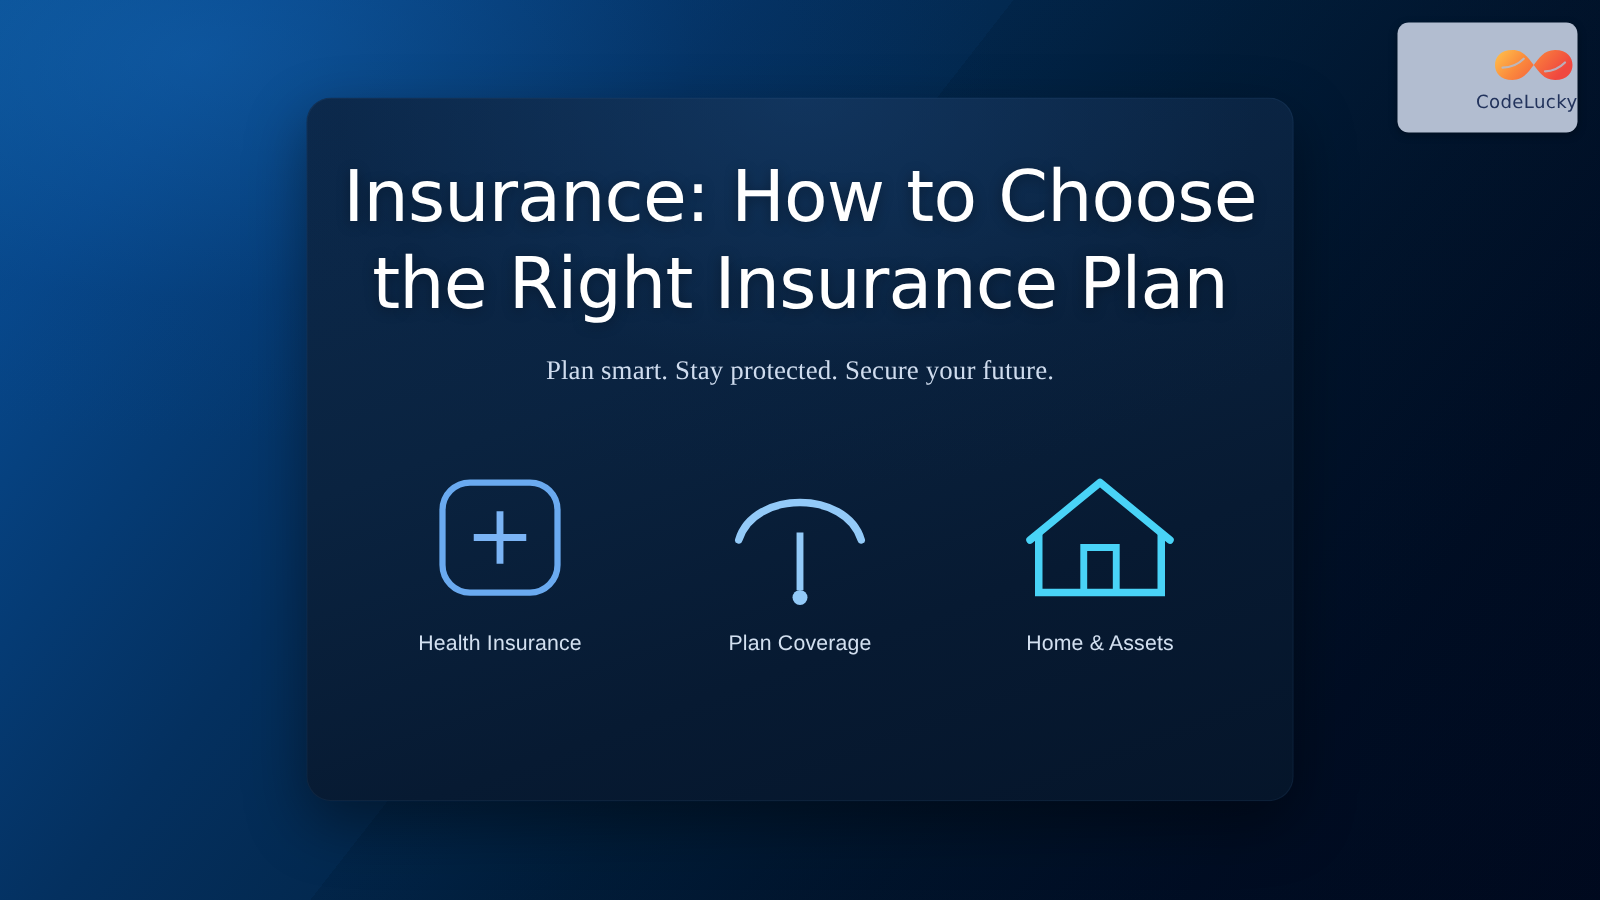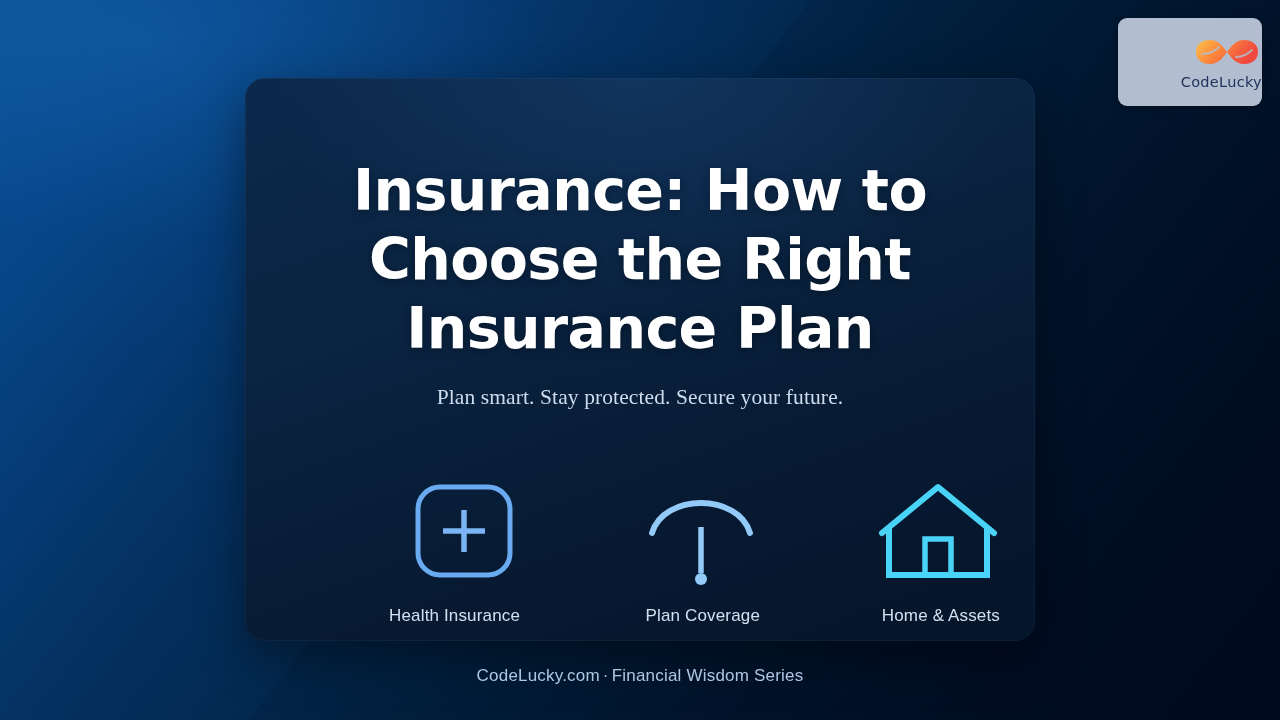--- a/index.html
+++ b/index.html
@@ -104,25 +104,25 @@
     inset: 0;
     display: flex;
     flex-direction: column;
     align-items: center;
   }
 
   
   .headline {
     width: 740px;
     margin: 0;
-    padding-top: 78px;
+    padding-top: 46px;
     text-align: center;
     color: #ffffff;
     font-family: "DejaVu Sans", sans-serif;
-    font-weight: bold;
+    font-weight: normal;
     font-size: 57px;
     line-height: 1.21;
     letter-spacing: -0.6px;
     text-shadow: 0 2px 10px rgba(0,0,0,0.35);
   }
 
   .subhead {
     margin: 0;
     padding-top: 22px;
     text-align: center;
@@ -138,21 +138,21 @@
     width: 100%;
     margin-top: 62px;
     display: flex;
     justify-content: center;
     align-items: flex-start;
   }
   .feature {
     width: 240px;
     display: flex;
     flex-direction: column;
-    align-items: flex-end;
+    align-items: center;
   }
   .feature-glyph {
     height: 118px;
     display: flex;
     align-items: center;
     justify-content: center;
   }
   .feature-label {
     margin-top: 16px;
     font-size: 17px;
@@ -243,17 +243,14 @@
               <path d="M49 98 L 49 62 L 75 62 L 75 98" fill="none" stroke="#49d3f7" stroke-width="5.5" stroke-linejoin="miter"></path>
             </svg>
           </div>
           <div class="feature-label">Home &amp; Assets</div>
         </div>
 
       </div>
     </div>
   </div>
 
-  <div class="footer">
-    <span>CodeLucky.com</span><span class="dot-sep">·</span><span>Financial Wisdom Series</span>
-  </div>
 
 </div>
 
 </body></html>

